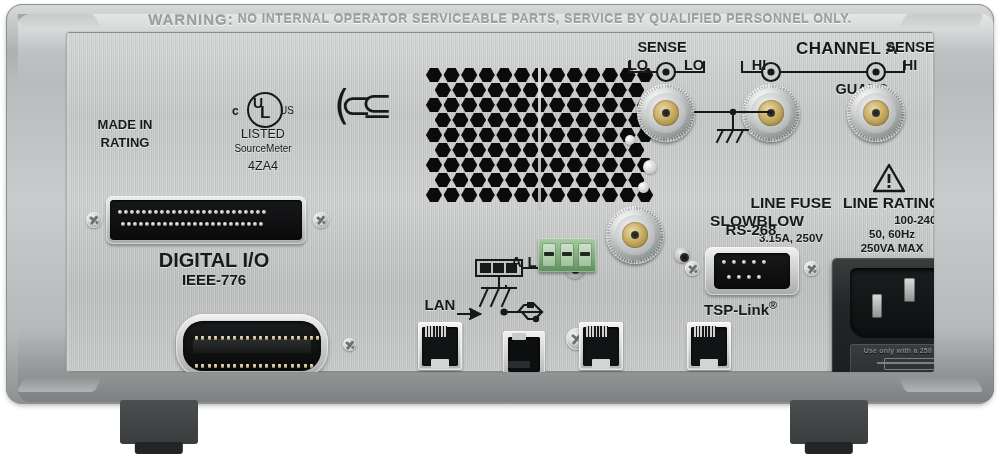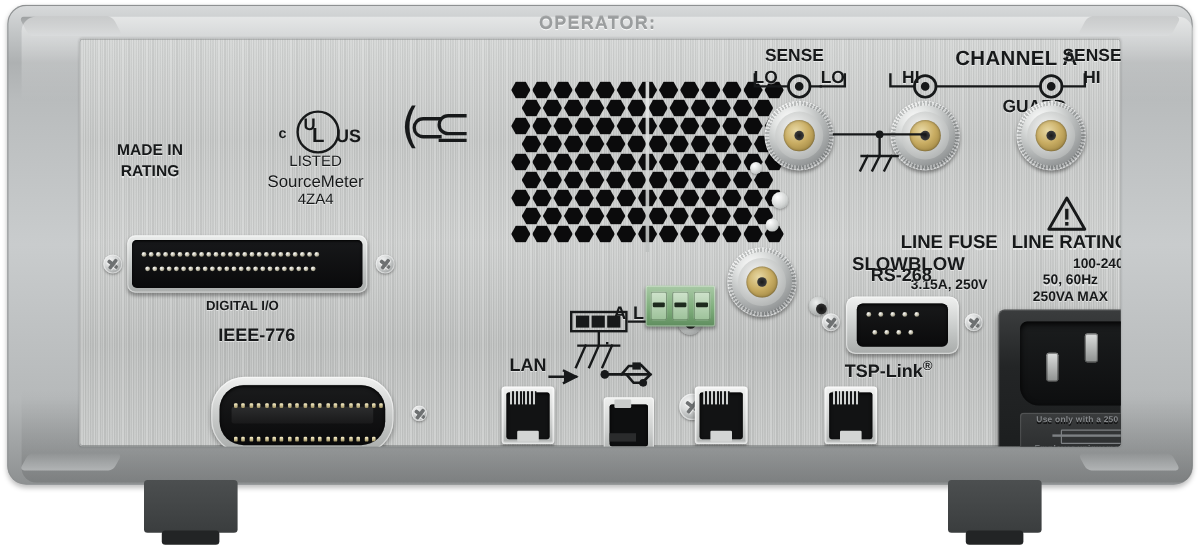--- a/index.html
+++ b/index.html
@@ -77,21 +77,21 @@
     position:absolute;left:90px;top:58px;border:2px solid #1b1d1e;padding:2px 6px 3px;
     font-size:13px;font-weight:bold;letter-spacing:.4px;color:#17191a;background:transparent;
   }
 
   
   .ul-mark{position:absolute;left:163px;top:60px;width:70px;height:34px;}
   .ul-circle{position:absolute;left:18px;top:0;width:32px;height:32px;border:2.5px solid #17191a;border-radius:50%;}
   .ul-u{position:absolute;left:24px;top:3px;font-size:14px;font-weight:bold;color:#17191a;}
   .ul-l{position:absolute;left:31px;top:11px;font-size:17px;font-weight:bold;color:#17191a;}
   .ul-c{position:absolute;left:3px;top:12px;font-size:12px;font-weight:bold;color:#17191a;}
-  .ul-us{position:absolute;left:51px;top:13px;font-size:15px;font-weight:bold;color:#17191a;}
+  .ul-us{position:absolute;left:51px;top:13px;font-size:10px;font-weight:normal;color:#17191a;}
 
   
   .ce{position:absolute;left:268px;top:56px;width:54px;height:34px;}
   .ce span{position:absolute;font-size:40px;line-height:34px;color:#17191a;font-family:"DejaVu Sans",sans-serif;}
 
   
   .barcode-label{
     position:absolute;left:130px;top:140px;width:194px;height:36px;background:#f4f5f3;
     border:1px solid #b0b2b1;border-radius:2px;box-shadow:0 1px 1px rgba(0,0,0,.25);
     overflow:hidden;
@@ -235,21 +235,22 @@
 
   <div class="chassis">
     <div class="notch tl"></div>
     <div class="notch tr"></div>
     <div class="notch bl"></div>
     <div class="notch br"></div>
     <div class="chassis-inner-shadow"></div>
   </div>
 
   <div class="emboss-bar top">
-    <span class="lead">OPERATOR:</span>
+    <span class="lead">WARNING:</span>
+    <span>NO INTERNAL OPERATOR SERVICEABLE PARTS, SERVICE BY QUALIFIED PERSONNEL ONLY.</span>
   </div>
 
 
   <div class="foot" style="left:120px;top:400px;width:78px;height:44px;">
     <div class="pad"></div>
   </div>
   <div class="foot" style="left:790px;top:400px;width:78px;height:44px;">
     <div class="pad"></div>
   </div>
 
@@ -260,21 +261,21 @@
     <div class="lbl c" style="left:59px;top:104px;font-size:13px;">RATING</div>
 
     <div class="ul-mark">
       <div class="ul-circle"></div>
       <div class="ul-u">U</div>
       <div class="ul-l">L</div>
       <div class="ul-c">c</div>
       <div class="ul-us">US</div>
     </div>
     <div class="lbl c" style="left:197px;top:96px;font-size:12.5px;font-weight:normal;">LISTED</div>
-    <div class="lbl c" style="left:197px;top:112px;font-size:14px;font-weight:normal;">SourceMeter</div>
+    <div class="lbl c" style="left:197px;top:112px;font-size:10px;font-weight:normal;">SourceMeter</div>
     <div class="lbl c" style="left:197px;top:128px;font-size:12.5px;font-weight:normal;">4ZA4</div>
 
     <div class="ce">
       <span style="left:0;top:0;">(</span>
       <span style="left:6px;top:0;font-size:38px;">⊂</span>
       <span style="left:27px;top:0;font-size:38px;">⊆</span>
     </div>
 
 
     <div class="vent">
@@ -560,21 +561,21 @@
             <div class="pin"></div>
             <div class="pin"></div>
             <div class="pin"></div>
             <div class="pin"></div>
         </div>
       </div>
     </div>
     <div class="screw sm" style="left:20px;top:180px;"></div>
     <div class="screw sm" style="left:247px;top:180px;"></div>
 
-    <div class="lbl c" style="left:136px;top:218px;font-size:11px;">DIGITAL I/O</div>
+    <div class="lbl c" style="left:148px;top:218px;font-size:20px;">DIGITAL I/O</div>
     <div class="lbl c" style="left:148px;top:240px;font-size:15px;">IEEE-776</div>
 
     <div class="gpib">
       <div class="ring"></div>
       <div class="cav">
         <div class="tongue"></div>
         <div class="gprow" style="top:15px;">
           <div class="gp"></div>
             <div class="gp"></div>
             <div class="gp"></div>

